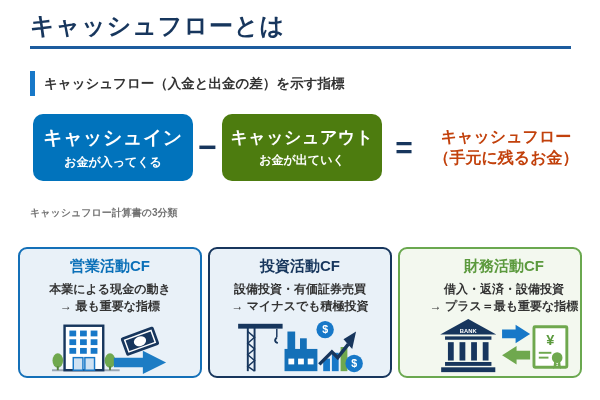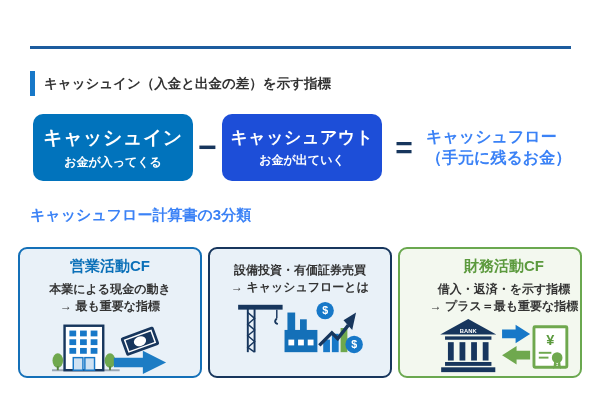--- a/index.html
+++ b/index.html
@@ -11,54 +11,55 @@
   .rule  { position:absolute; left:30px; top:46px; width:541px; height:3px; background:#1d5c9e; }
 
   .subtitle { position:absolute; left:30px; top:71px; display:flex; align-items:center; }
   .subtitle .bar { width:5px; height:25px; background:#1778c8; margin-right:9px; }
   .subtitle .txt { font-size:13.5px; font-weight:700; color:#333; }
 
   .formula { position:absolute; left:33px; top:112px; height:71px; display:flex; align-items:center; }
   .fbox { width:160px; height:67px; border-radius:10px; color:#fff; display:flex;
           flex-direction:column; justify-content:center; align-items:center; gap:3px; }
   .fbox.blue  { background:#0173bc; }
-  .fbox.green { background:#1d4ed8; }
+  .fbox.green { background:#4d7c0f; }
   .fbox .big   { font-size:19px; font-weight:800; letter-spacing:0.5px; }
   .fbox.green .big { font-size:17px; }
   .fbox .small { font-size:12px; font-weight:700; }
   .op { width:29px; text-align:center; font-size:32px; font-weight:800; color:#17365d; }
   .op.eq { width:44px; font-size:30px; }
-  .result { width:160px; color:#3b82f6; font-weight:800;
+  .result { width:160px; text-align:center; color:#c2410c; font-weight:800;
             font-size:16px; line-height:1.3; }
 
-  .section-heading { position:absolute; left:30px; top:206px; font-size:15px;
-                     font-weight:800; color:#3b82f6; }
+  .section-heading { position:absolute; left:30px; top:206px; font-size:10px;
+                     font-weight:800; color:#737373; }
 
   .cards { position:absolute; left:18px; top:236px; display:flex; gap:6px;margin-top:11px; }
   .card { width:184px; height:131px; border-radius:9px; background:#e9f1f8;
           border:2px solid #1470b8; box-sizing:border-box; text-align:center; padding-top:8px; }
   .card.card2 { border-color:#17365d; }
   .card.card3 { border-color:#6aa84f; background:#f3f8ef;padding-left:28px; }
   .ctitle { font-size:15px; font-weight:800; color:#0b70b8; }
   .card2 .ctitle { color:#17365d; }
   .card3 .ctitle { color:#5c9a3e; }
   .cbody { margin-top:5px; font-size:12px; font-weight:600; color:#333; line-height:1.45; }
   .cicon { margin-top:2px; }
   svg text { font-family:"Liberation Sans","DejaVu Sans",sans-serif; font-weight:bold; }
 </style>
 </head>
 <body>
 
 <div class="page">
 
+  <div class="title">キャッシュフローとは</div>
   <div class="rule"></div>
 
   <div class="subtitle">
     <span class="bar"></span>
-    <span class="txt">キャッシュイン（入金と出金の差）を示す指標</span>
+    <span class="txt">キャッシュフロー（入金と出金の差）を示す指標</span>
   </div>
 
   <div class="formula">
     <div class="fbox blue">
       <div class="big">キャッシュイン</div>
       <div class="small">お金が入ってくる</div>
     </div>
     <div class="op">−</div>
     <div class="fbox green">
       <div class="big">キャッシュアウト</div>
@@ -106,23 +107,24 @@
           <g transform="rotate(-20 97 24)">
             <rect x="79" y="14" width="36" height="20" rx="2" fill="#17365d"></rect>
             <rect x="82.5" y="17.5" width="29" height="13" fill="none" stroke="#ffffff" stroke-width="1.5"></rect>
             <ellipse cx="97" cy="24" rx="6.5" ry="5" fill="#ffffff"></ellipse>
           </g>
         </svg>
       </div>
     </div>
 
     <div class="card card2">
+      <div class="ctitle">投資活動CF</div>
       <div class="cbody">
         <div>設備投資・有価証券売買</div>
-        <div>→ キャッシュフローとは</div>
+        <div>→ マイナスでも積極投資</div>
       </div>
       <div class="cicon">
         <svg viewBox="0 0 132 60" width="132" height="58">
           <rect x="2" y="6" width="46" height="5" fill="#17365d"></rect>
           <line x1="12" y1="10" x2="12" y2="55" stroke="#17365d" stroke-width="2"></line>
           <line x1="19" y1="10" x2="19" y2="55" stroke="#17365d" stroke-width="2"></line>
           <polyline points="12,14 19,20 12,26 19,32 12,38 19,44 12,50 19,55" fill="none" stroke="#17365d" stroke-width="1.5"></polyline>
           <line x1="42" y1="11" x2="42" y2="20" stroke="#17365d" stroke-width="1.5"></line>
           <path d="M42 20 q-4 4 1 6" fill="none" stroke="#17365d" stroke-width="2"></path>
           <rect x="53" y="14" width="8" height="20" fill="#1470b8"></rect>
@@ -140,21 +142,21 @@
           <text x="92" y="16" fill="#ffffff" font-size="11" text-anchor="middle">$</text>
           <circle cx="122" cy="47" r="9" fill="#1778c8"></circle>
           <text x="122" y="51" fill="#ffffff" font-size="11" text-anchor="middle">$</text>
         </svg>
       </div>
     </div>
 
     <div class="card card3">
       <div class="ctitle">財務活動CF</div>
       <div class="cbody">
-        <div>借入・返済・を示す指標</div>
+        <div>借入・返済・設備投資</div>
         <div>→ プラス＝最も重要な指標</div>
       </div>
       <div class="cicon">
         <svg viewBox="0 0 132 60" width="132" height="58">
           <polygon points="29,1 58,17 0,17" fill="#17365d"></polygon>
           <text x="29" y="15" fill="#ffffff" font-size="6" text-anchor="middle">BANK</text>
           <rect x="5" y="19" width="48" height="3.5" fill="#17365d"></rect>
           <rect x="8" y="25" width="6" height="19" fill="#17365d"></rect>
           <rect x="20" y="25" width="6" height="19" fill="#17365d"></rect>
           <rect x="32" y="25" width="6" height="19" fill="#17365d"></rect>

